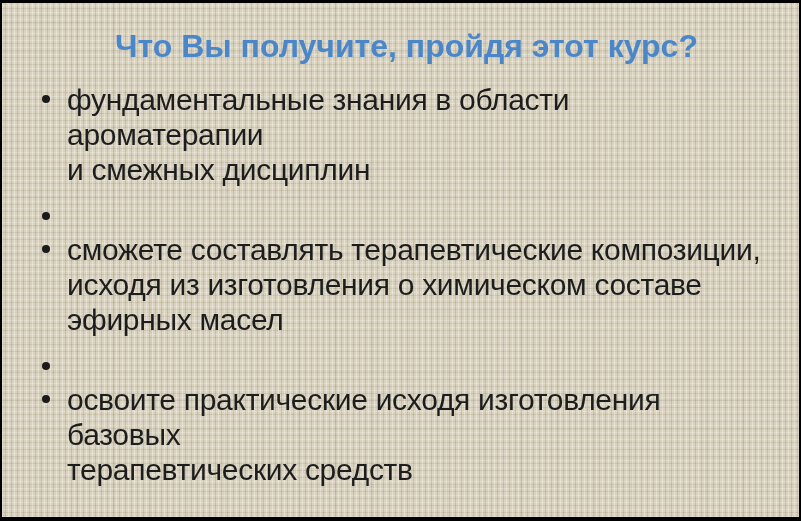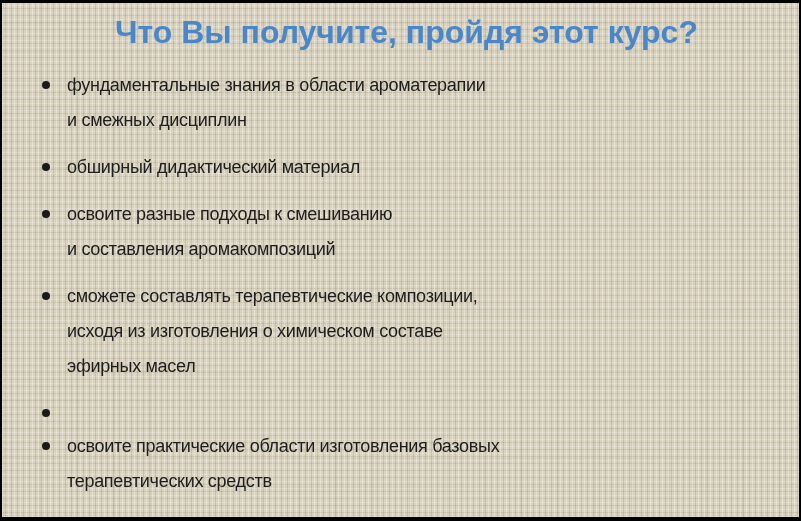--- a/index.html
+++ b/index.html
@@ -9,21 +9,21 @@
   }
   .slide {
     position: relative;
     width: 801px;
     height: 521px;
     box-sizing: border-box;
     border-style: solid;
     border-color: var(--color-border, #000000);
     border-width: 3px 2px 4px 2px;
     overflow: hidden;
-    padding: 7px 26px 0 38px;
+    padding: 21px 26px 0 38px;
     font-family: "Liberation Sans", "DejaVu Sans", sans-serif;
     color: var(--color-text, #1d1d1d);
     background-color: var(--color-background, #d9d2be);
     
     background-image:
       repeating-linear-gradient(90deg,
         rgba(255,255,255,0.30) 0px, rgba(255,255,255,0.30) 1px,
         rgba(0,0,0,0) 1px, rgba(0,0,0,0) 3px,
         rgba(124,113,87,0.20) 3px, rgba(124,113,87,0.20) 4px,
         rgba(0,0,0,0) 4px, rgba(0,0,0,0) 6px),
@@ -59,54 +59,48 @@
   }
   .dot {
     flex: 0 0 auto;
     width: 8px;
     height: 8px;
     border-radius: 50%;
     background: var(--color-bullet_marker, #1a1a1a);
     margin: 13px 17px 0 2px;
   }
   .bullet-text {
-    font-size: 18px;
+    font-size: 30px;
     line-height: 35px;
     letter-spacing: -0.3px;
     white-space: pre-line;
   }
 </style>
 </head>
 <body>
 
 <div class="slide">
   <h1 class="title">Что Вы получите, пройдя этот курс?</h1>
   <ul class="bullets">
     <li class="bullet">
       <span class="dot"></span>
       <span class="bullet-text">фундаментальные знания в области ароматерапии
 и смежных дисциплин</span>
     </li>
     <li class="bullet">
       <span class="dot"></span>
-      <span class="bullet-text">обширный дидактический материал</span>
-    </li>
-    <li class="bullet">
-      <span class="dot"></span>
-      <span class="bullet-text">освоите разные подходы к смешиванию
-и составления аромакомпозиций</span>
     </li>
     <li class="bullet">
       <span class="dot"></span>
       <span class="bullet-text">сможете составлять терапевтические композиции,
 исходя из изготовления о химическом составе
 эфирных масел</span>
     </li>
     <li class="bullet">
       <span class="dot"></span>
     </li>
     <li class="bullet">
       <span class="dot"></span>
-      <span class="bullet-text">освоите практические области изготовления базовых
+      <span class="bullet-text">освоите практические исходя изготовления базовых
 терапевтических средств</span>
     </li>
   </ul>
 </div>
 
 </body></html>

